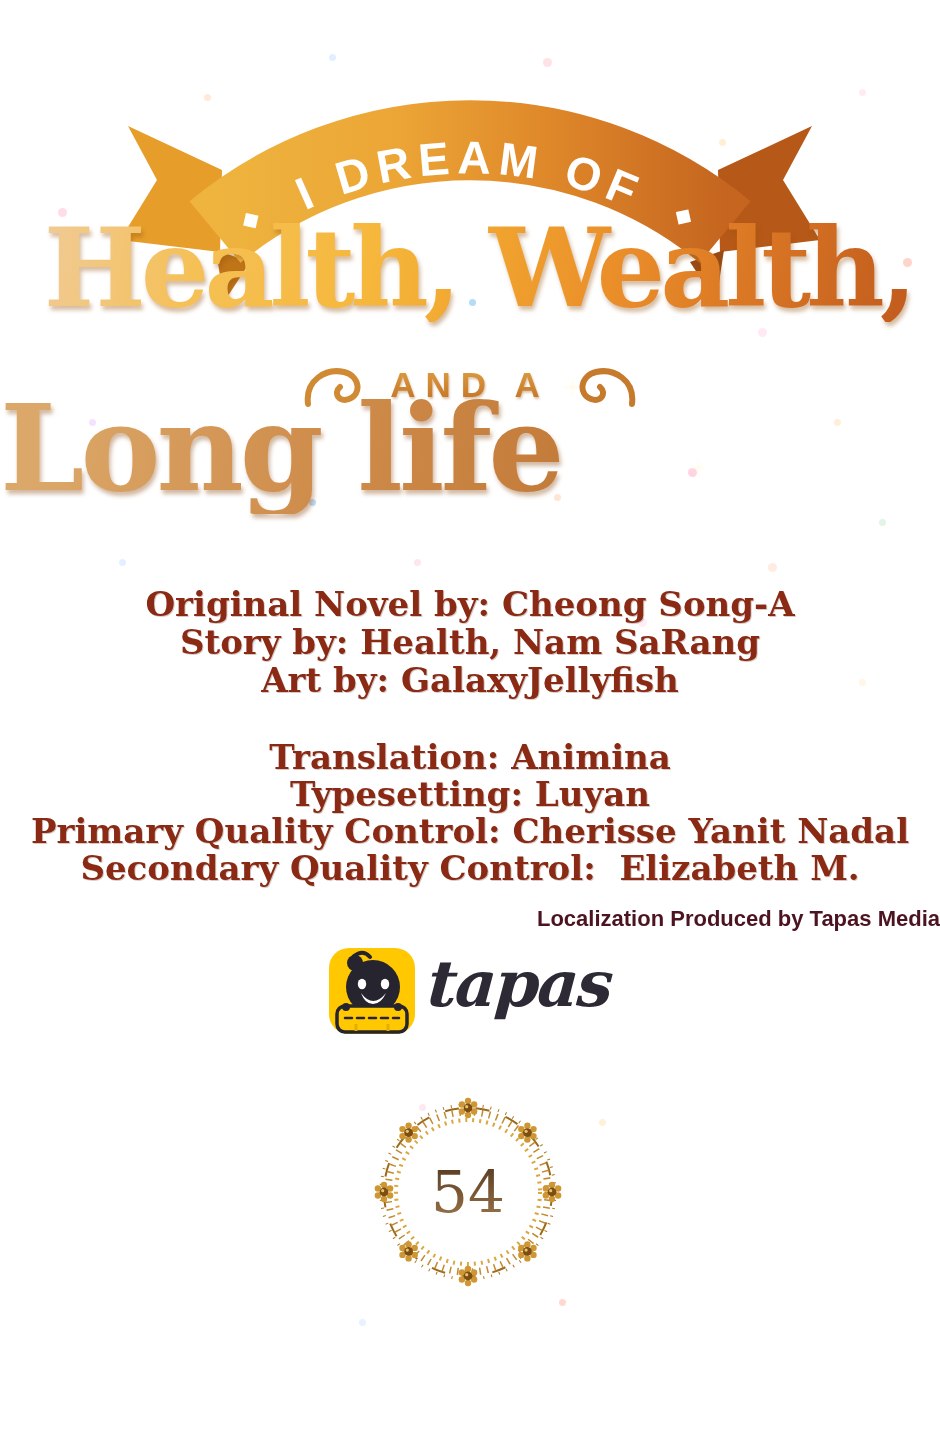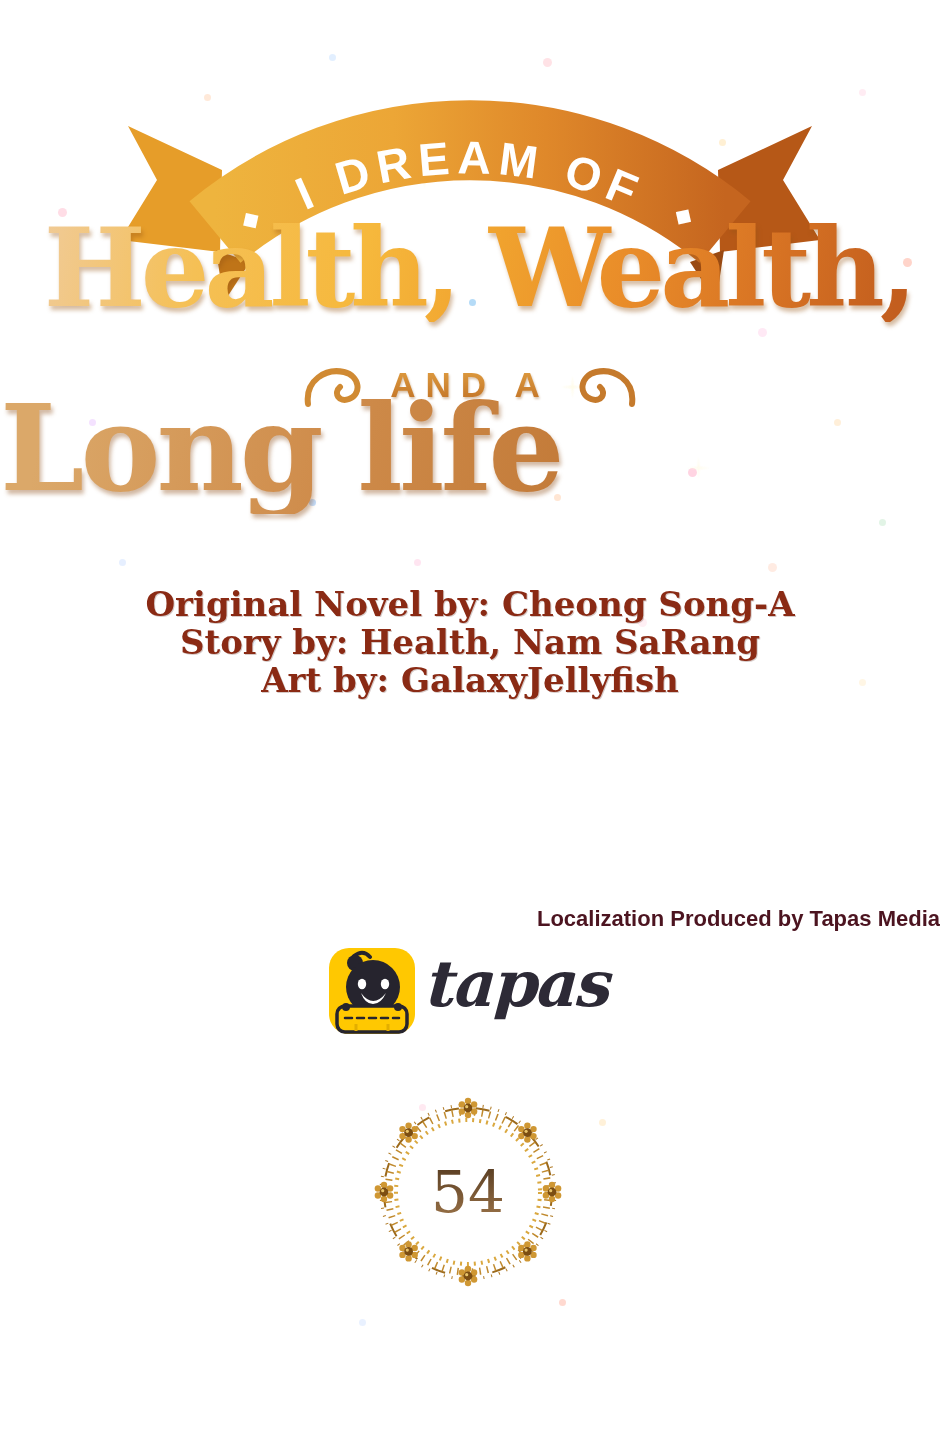--- a/index.html
+++ b/index.html
@@ -118,20 +118,26 @@
   </div>
 
   <div class="title-line2">Long life</div>
 
   <div class="credits creative">
     <div class="credit-line">Original Novel by: Cheong Song-A</div>
     <div class="credit-line">Story by: Health, Nam SaRang</div>
     <div class="credit-line">Art by: GalaxyJellyfish</div>
   </div>
 
+  <div class="credits localization">
+    <div class="credit-line">Translation: Animina</div>
+    <div class="credit-line">Typesetting: Luyan</div>
+    <div class="credit-line">Primary Quality Control: Cherisse Yanit Nadal</div>
+    <div class="credit-line">Secondary Quality Control:  Elizabeth M.</div>
+  </div>
 
   <div class="producer">Localization Produced by Tapas Media</div>
 
   <div class="logo-row">
     <svg class="logo-icon" viewBox="0 0 88 88">
       <rect x="1" y="1" width="86" height="86" rx="20" fill="#ffc801"></rect>
       <path d="M26 9 q9 -7 16 1" stroke="#26242e" stroke-width="4" fill="none" stroke-linecap="round"></path>
       <circle cx="27" cy="16" r="8" fill="#26242e"></circle>
       <circle cx="45" cy="40" r="27" fill="#26242e"></circle>
       <ellipse cx="34" cy="37" rx="4.2" ry="5.2" fill="#ffffff"></ellipse>

